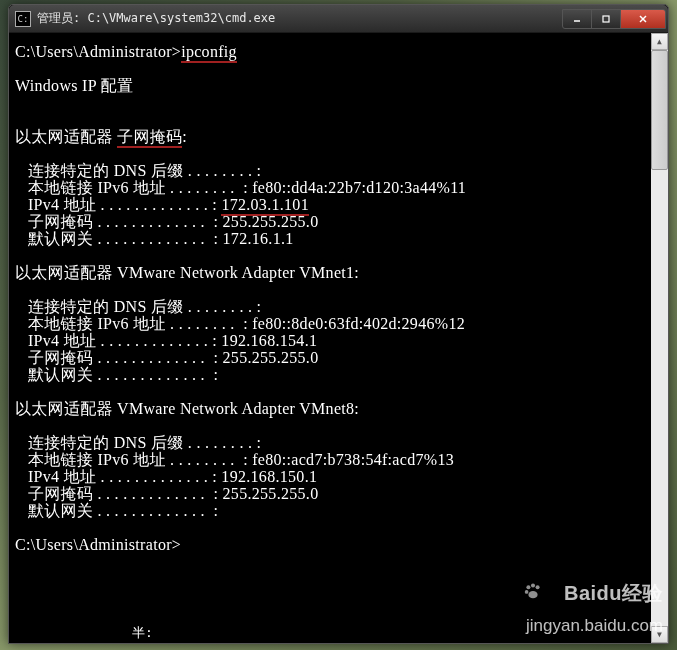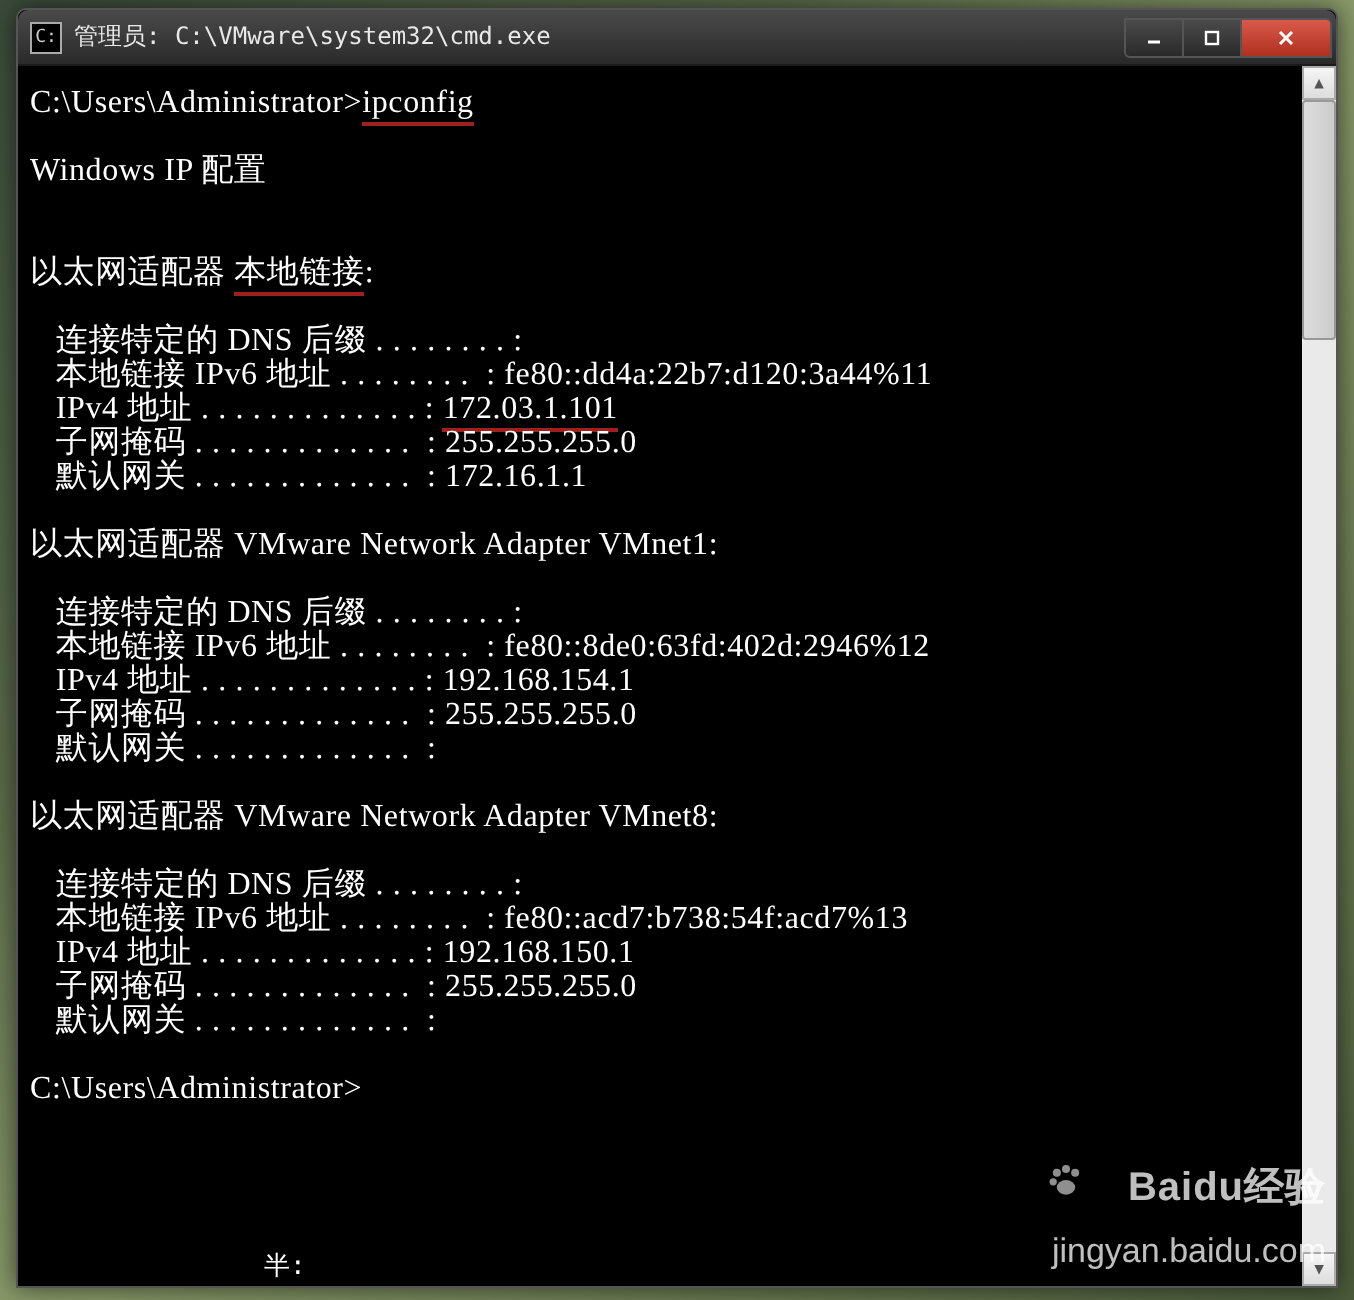--- a/index.html
+++ b/index.html
@@ -177,21 +177,21 @@
       </div>
     </div>
   </div>
 
   <div class="console-area">
     <div class="console" id="console">C:\Users\Administrator&gt;<span class="underline">ipconfig</span>
 
 Windows IP 配置
 
 
-以太网适配器 <span class="underline">本地链接</span>:
+以太网适配器 <span class="underline">子网掩码</span>:
 
    连接特定的 DNS 后缀 . . . . . . . . : 
    本地链接 IPv6 地址 . . . . . . . .  : fe80::dd4a:22b7:d120:3a44%11
    IPv4 地址 . . . . . . . . . . . . . : <span class="underline">172.03.1.101</span>
    子网掩码 . . . . . . . . . . . . .  : 255.255.255.0
    默认网关 . . . . . . . . . . . . .  : 172.16.1.1
 
 以太网适配器 VMware Network Adapter VMnet1:
 
    连接特定的 DNS 后缀 . . . . . . . . : 

